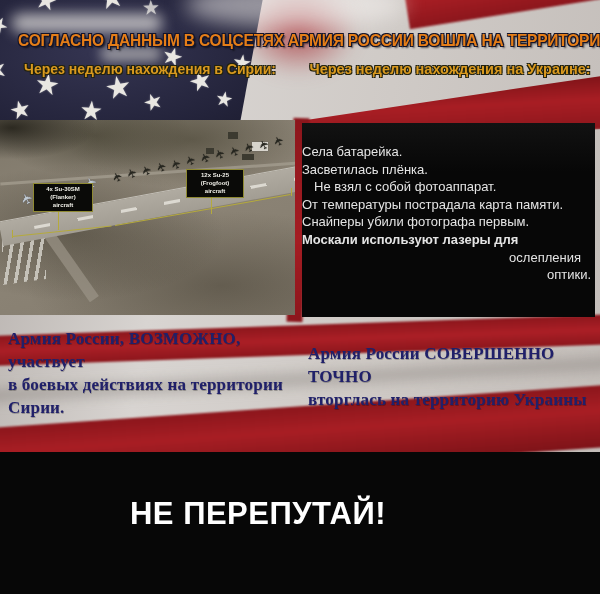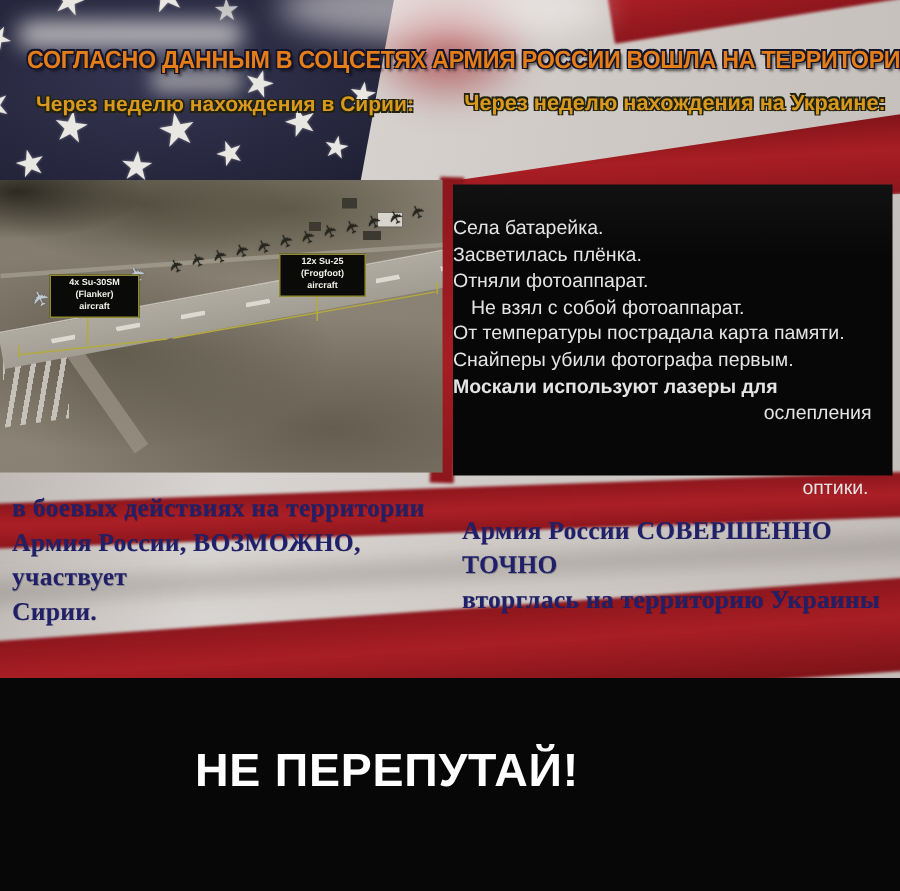--- a/index.html
+++ b/index.html
@@ -91,21 +91,21 @@
     position:absolute;left:302px;top:123px;width:293px;height:194px;z-index:4;
     background:linear-gradient(180deg,#121212,#070707 25%);
     padding-top:20px;box-sizing:border-box;
     color:#e4e4e4;font-size:13px;line-height:17.6px;white-space:nowrap;
   }
   #excuses .xl{padding-left:0;}
   .xl-0{padding-left:8px;}  .xl-1{padding-left:13px;} .xl-2{padding-left:18px;}
   .xl-3{padding-left:25px;margin-left:12px;} .xl-4{padding-left:33px;} .xl-5{padding-left:41px;}
   .xl-6{padding-left:55px;font-weight:bold;}
   .xl-7{text-align:right;padding-right:14px;}
-  .xl-8{text-align:right;padding-right:16px;margin-top:32px;}
+  .xl-8{text-align:right;padding-right:4px;}
   
   .caption{
     position:absolute;z-index:6;font-family:"Liberation Serif",serif;font-weight:bold;
     font-size:17px;line-height:23px;color:#20206a;letter-spacing:.2px;
     text-shadow:.5px .5px 0 rgba(0,0,0,.25);
   }
   #cap-left{left:8px;top:327px;width:295px;}
   #cap-right{left:308px;top:342px;width:292px;}
   
   #footer-bar{position:absolute;left:0;top:452px;width:600px;height:142px;background:#070707;z-index:8;}
@@ -198,32 +198,31 @@
     <div class="yline" style="left:211px;top:70px;width:1px;height:24px;"></div>
     <div class="yline" style="left:12px;top:116px;width:100px;height:1px;transform:rotate(-6deg);transform-origin:left top;"></div>
     <div class="yline" style="left:115px;top:105px;width:178px;height:1px;transform:rotate(-10deg);transform-origin:left top;"></div>
     <div class="yline" style="left:12px;top:110px;width:1px;height:8px;"></div>
     <div class="yline" style="left:291px;top:68px;width:1px;height:8px;"></div>
   </div>
 
   <div id="excuses">
     <div class="xl xl-0">Села батарейка.</div>
     <div class="xl xl-1">Засветилась плёнка.</div>
-    <div class="xl xl-2">Отняли фотоаппарат.</div>
     <div class="xl xl-3">Не взял с собой фотоаппарат.</div>
     <div class="xl xl-4">От температуры пострадала карта памяти.</div>
     <div class="xl xl-5">Снайперы убили фотографа первым.</div>
     <div class="xl xl-6">Москали используют лазеры для</div>
     <div class="xl xl-7">ослепления</div>
     <div class="xl xl-8">оптики.</div>
   </div>
 
   <div class="caption" id="cap-left">
+    <div>Армия России, ВОЗМОЖНО, участвует</div>
     <div>в боевых действиях на территории</div>
-    <div>Армия России, ВОЗМОЖНО, участвует</div>
     <div>Сирии.</div>
   </div>
   <div class="caption" id="cap-right">
     <div>Армия России СОВЕРШЕННО ТОЧНО</div>
     <div>вторглась на территорию Украины</div>
   </div>
 
   <div id="footer-bar">
     <div id="footer-text">НЕ ПЕРЕПУТАЙ!</div>
   </div>

